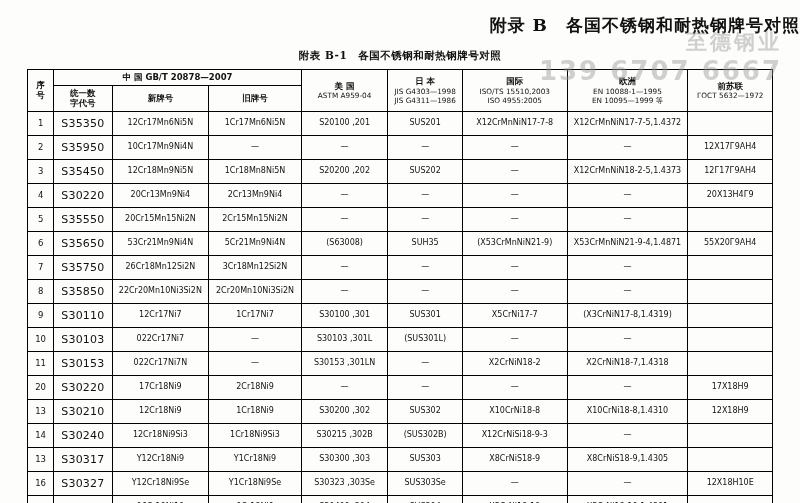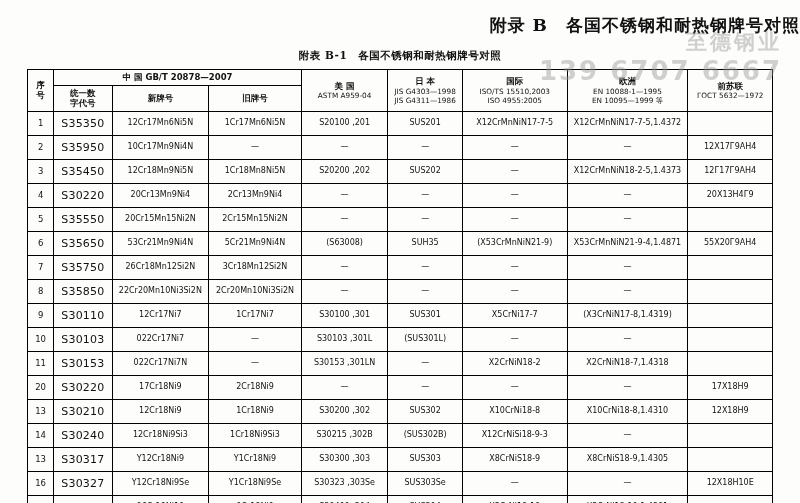--- a/index.html
+++ b/index.html
@@ -141,21 +141,21 @@
       </tr>
     </thead>
     <tbody id="tbody">
         <tr>
           <td class="num">1</td>
           <td class="code">S35350</td>
           <td>12Cr17Mn6Ni5N</td>
           <td>1Cr17Mn6Ni5N</td>
           <td>S20100 ,201</td>
           <td>SUS201</td>
-          <td>X12CrMnNiN17-7-5</td>
+          <td>X12CrMnNiN17-7-8</td>
           <td>X12CrMnNiN17-7-5,1.4372</td>
           <td></td>
         </tr>
         <tr>
           <td class="num">2</td>
           <td class="code">S35950</td>
           <td>10Cr17Mn9Ni4N</td>
           <td>—</td>
           <td>—</td>
           <td>—</td>

